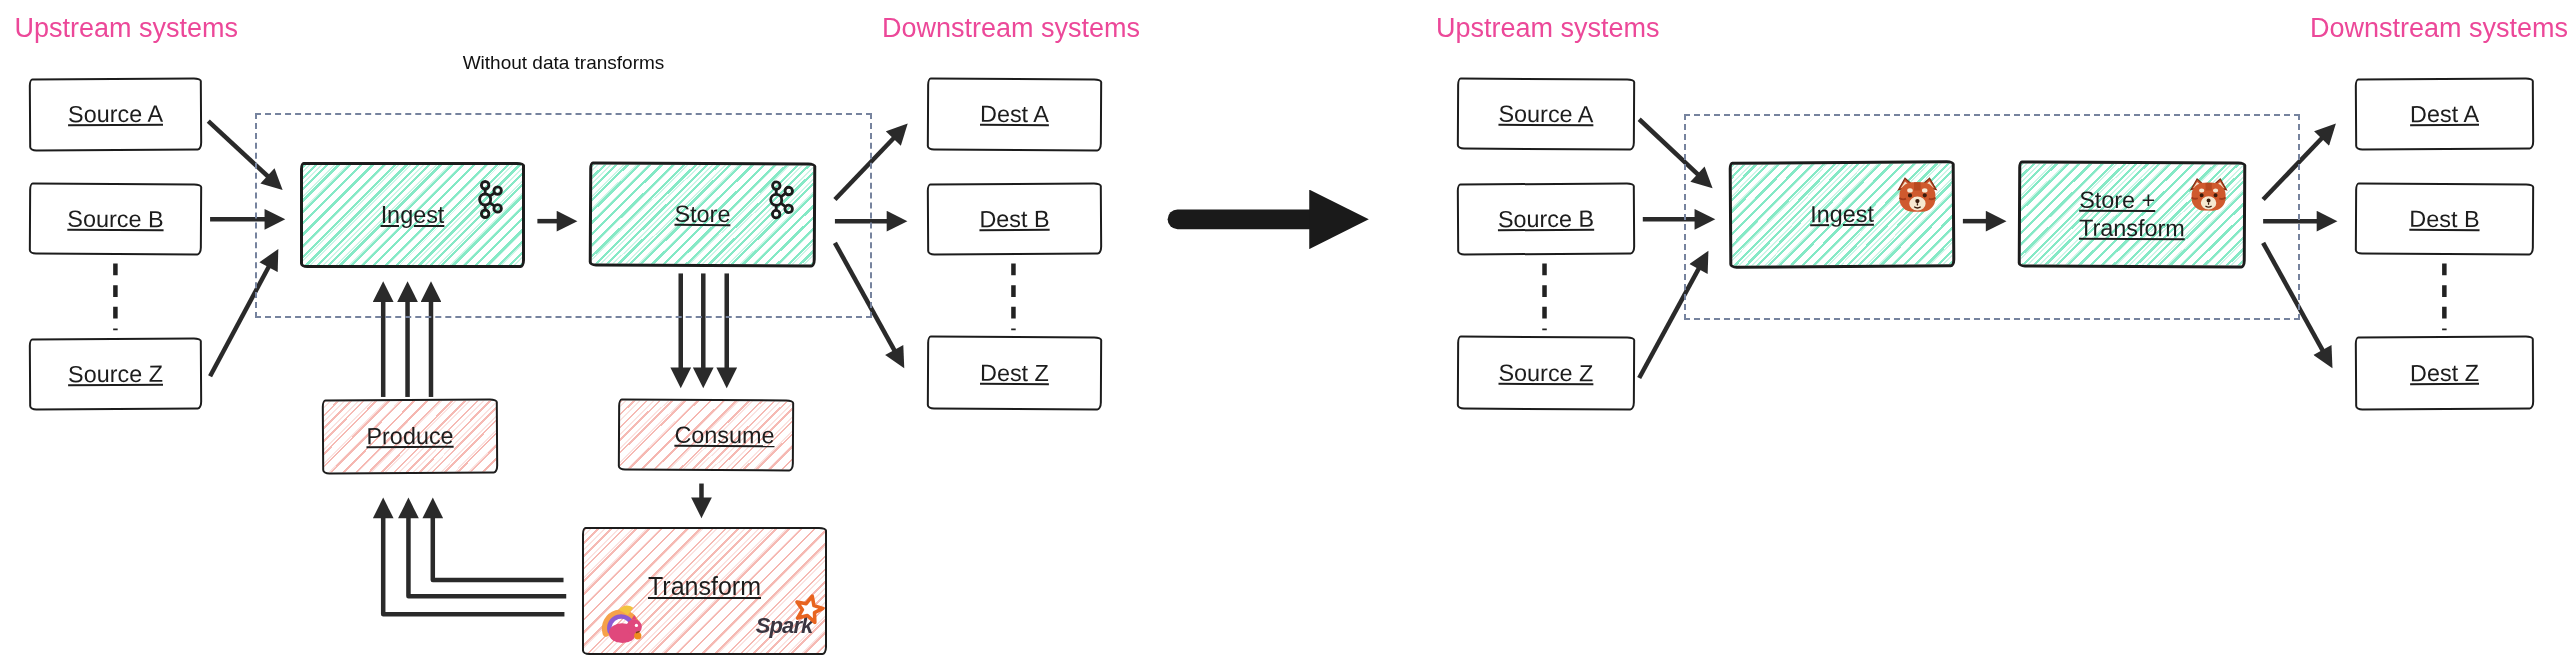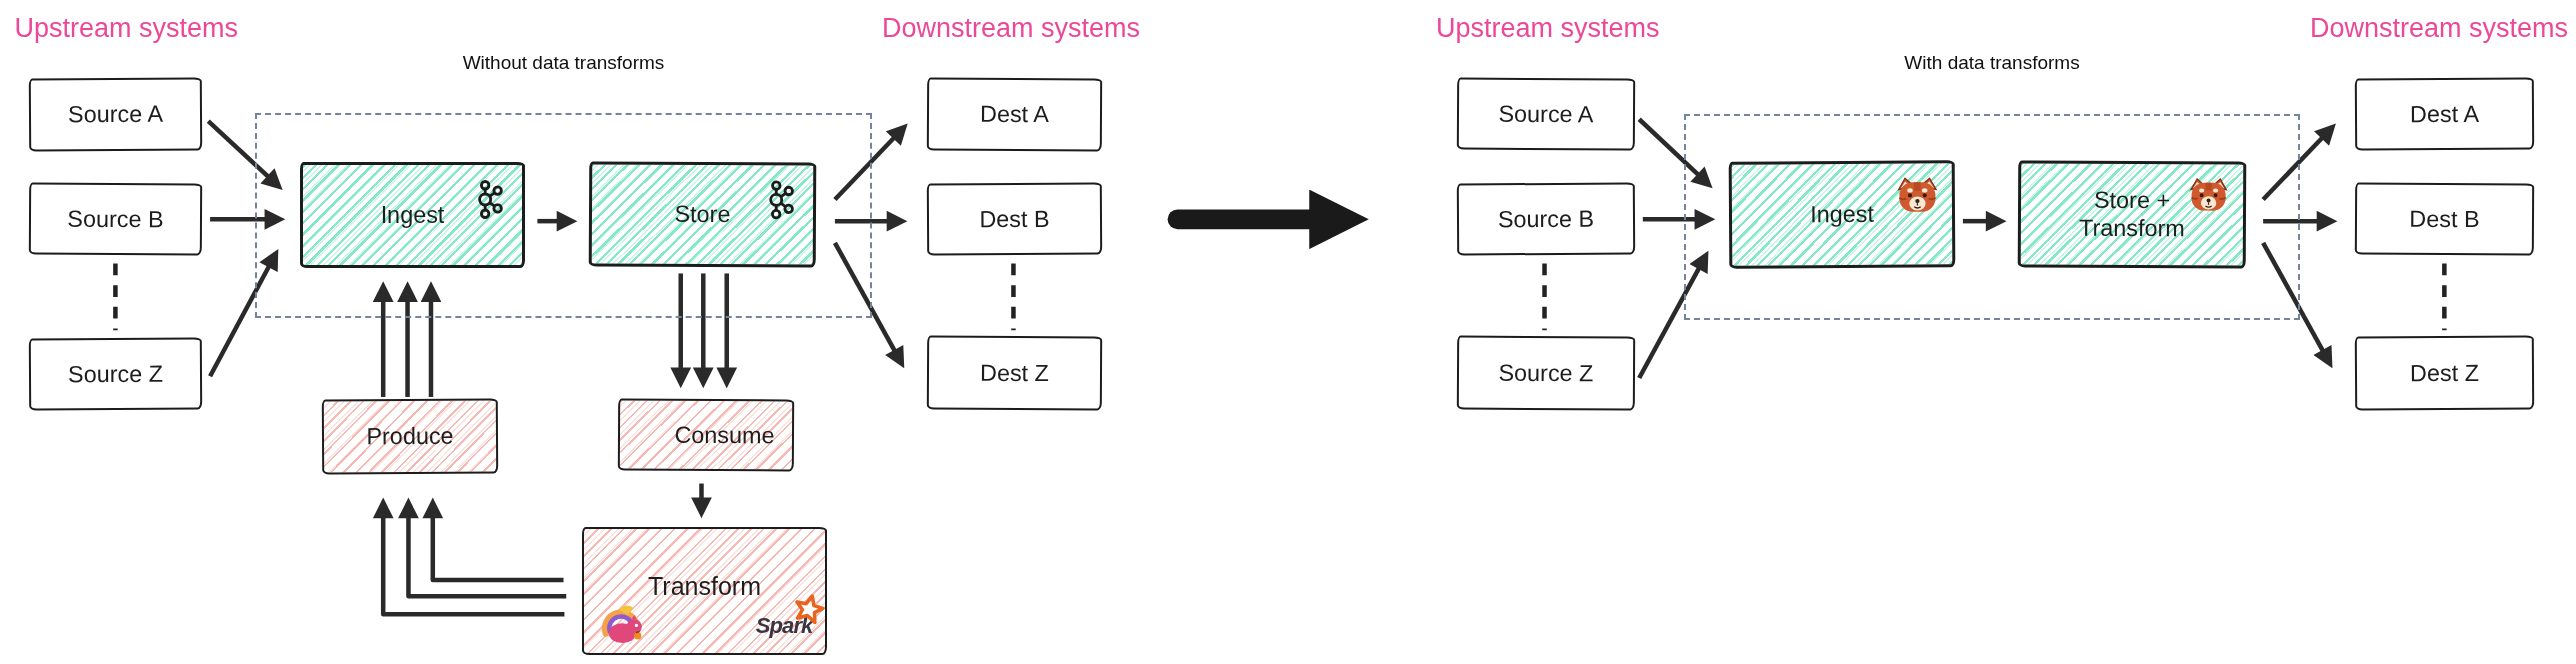--- a/index.html
+++ b/index.html
@@ -9,34 +9,34 @@
   }
   .abs{position:absolute;}
   .title{font-size:27px;color:#ec4899;white-space:nowrap;}
   .subtitle{font-size:19px;color:#101010;text-align:center;white-space:nowrap;}
   .sketchbox{
     position:absolute;background:#ffffff;border:2.7px solid #1c1c1c;
     border-radius:3.6px 8px 4.5px 7.2px / 7.2px 3.6px 8px 4.5px;
     display:flex;align-items:center;justify-content:center;
     box-sizing:border-box;
   }
-  .sketchbox .lbl{font-size:23.4px;color:#1d1d1d;}
+  .sketchbox .lbl{font-size:23.4px;color:#1d1d1d;text-decoration:underline;}
   .teal{
     border-width:3.6px;
     background-image:
       repeating-linear-gradient(135deg, rgba(127,232,195,0.95) 0 2.3px, transparent 2.3px 8px),
       repeating-linear-gradient(135deg, rgba(127,232,195,0.40) 3.6px 5px, transparent 5px 12.6px);
   }
   .pink{
     background-image:
       repeating-linear-gradient(135deg, rgba(244,174,167,0.85) 0 1.8px, transparent 1.8px 9px),
       repeating-linear-gradient(135deg, rgba(244,174,167,0.35) 3.6px 5px, transparent 5px 13.5px);
   }
   .biglbl{font-size:32px;}
-  .twoline{font-size:23.4px;line-height:1.18;text-align:center;}
+  .twoline{font-size:23.4px;line-height:1.18;text-align:left;}
   .dashedrect{
     position:absolute;border:2.7px dashed #76839e;box-sizing:border-box;background:transparent;
   }
   .arrowlayer{position:absolute;left:0;top:0;}
   .icon{position:absolute;}
   .sparkword{
     font-size:22px;font-weight:700;font-style:italic;letter-spacing:-0.9px;color:#3a3540;
   }
   .r-l{transform:rotate(-0.35deg);}
   .r-r{transform:rotate(0.3deg);}
@@ -178,21 +178,20 @@
 
     <div class="abs" style="right:12.6px;bottom:14.4px;">
       <span class="sparkword">Spark</span>
       <svg class="icon" style="right:-12.6px;top:-20px;" width="32" height="32" viewBox="0 0 36 36">
         <path d="M18,3 L22.5,13 L33,13.5 L25,20.5 L28,31 L18,25.5 L8,31 L11,20.5 L3,13.5 L13.5,13 Z" fill="#ffffff" stroke="#e8641f" stroke-width="4" stroke-linejoin="round" transform="rotate(14 18 18)"></path>
       </svg>
     </div>
   </div>
 
   <div class="abs title" style="left:1436px;top:12.6px;">Upstream systems</div>
-  <div class="abs subtitle" style="left:1684px;top:52px;width:616px;">With data transforms</div>
   <div class="abs title" style="left:2310px;top:12.6px;">Downstream systems</div>
 
   <div class="dashedrect" style="left:1684px;top:114px;width:616px;height:206px;"></div>
 
   <div class="sketchbox r-r" style="left:1457px;top:78px;width:178px;height:72px;">
     <span class="lbl">Source A</span>
   </div>
   <div class="sketchbox r-l" style="left:1457px;top:183px;width:178px;height:72px;">
     <span class="lbl">Source B</span>
   </div>

